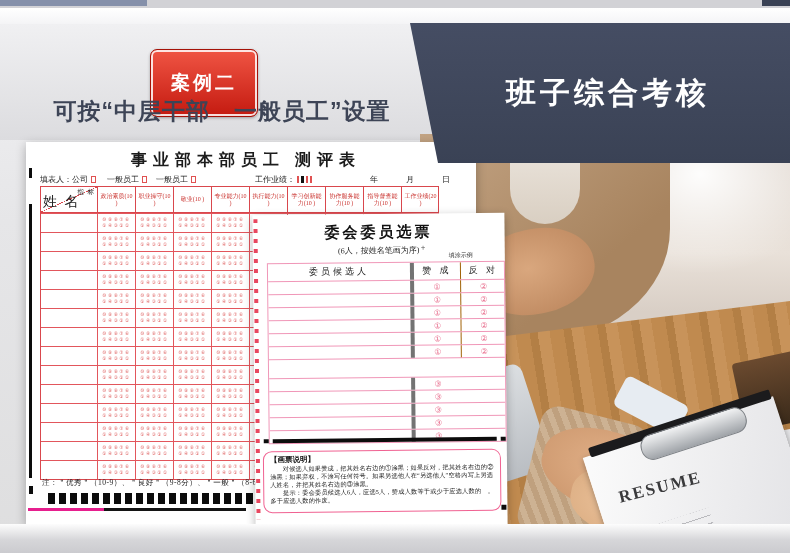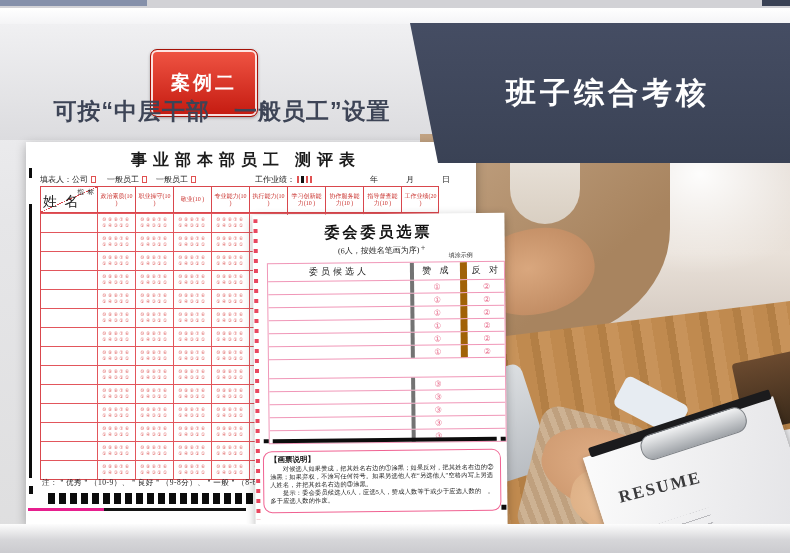--- a/index.html
+++ b/index.html
@@ -134,21 +134,21 @@
               font-family:"Liberation Serif",serif; font-size:8px; }
   .bt-cross { position:absolute; left:168px; top:30px; color:#555; font-size:8px; }
   .bt-hint  { position:absolute; left:196px; top:38px; color:#333; font-size:6px;
               font-family:"Liberation Serif",serif; }
   .bt-table { position:absolute; left:14px; top:48px; width:238px; border:1.4px solid #f097b8; overflow:hidden; }
   .bt-head  { display:flex; height:17px; }
   .bt-head div { display:flex; align-items:center; justify-content:center; color:#222;
               font-family:"Liberation Serif",serif; font-size:9px; letter-spacing:3px; }
   .bt-c1 { width:142px; flex:none; }
   .bt-c2 { width:50px;  flex:none; border-left:4px solid #737373; }
-  .bt-c3 { width:46px;  flex:none; border-left:7px solid #a16207; }
+  .bt-c3 { width:46px;  flex:none; border-left:1px solid #a16207; }
   .bt-row { display:flex; height:13px; border-top:1px solid #f097b8; }
   .bt-row div { display:flex; align-items:center; justify-content:center; color:#e8708f; font-size:8px; }
   .bt-span { height:19px; border-top:1px solid #f097b8; }
   .bt-row.other .bt-c3 { border-left:none; }
   .bt-bar   { position:absolute; left:18px; top:224px; width:224px; height:4px; background:#0c0c0c; }
   .bt-bar-sq-l { position:absolute; left:9px;  top:224px; width:5px; height:4px; background:#0c0c0c; }
   .bt-bar-sq-r { position:absolute; left:246px; top:224px; width:5px; height:4px; background:#0c0c0c; }
   .bt-box   { position:absolute; left:8px; top:236px; width:238px; height:62px;
               border:1.3px solid #f06292; border-radius:9px; padding:3px 6px; }
   .bt-box-title { font-size:7.5px; font-weight:bold; color:#111; font-family:"Liberation Serif",serif; }

